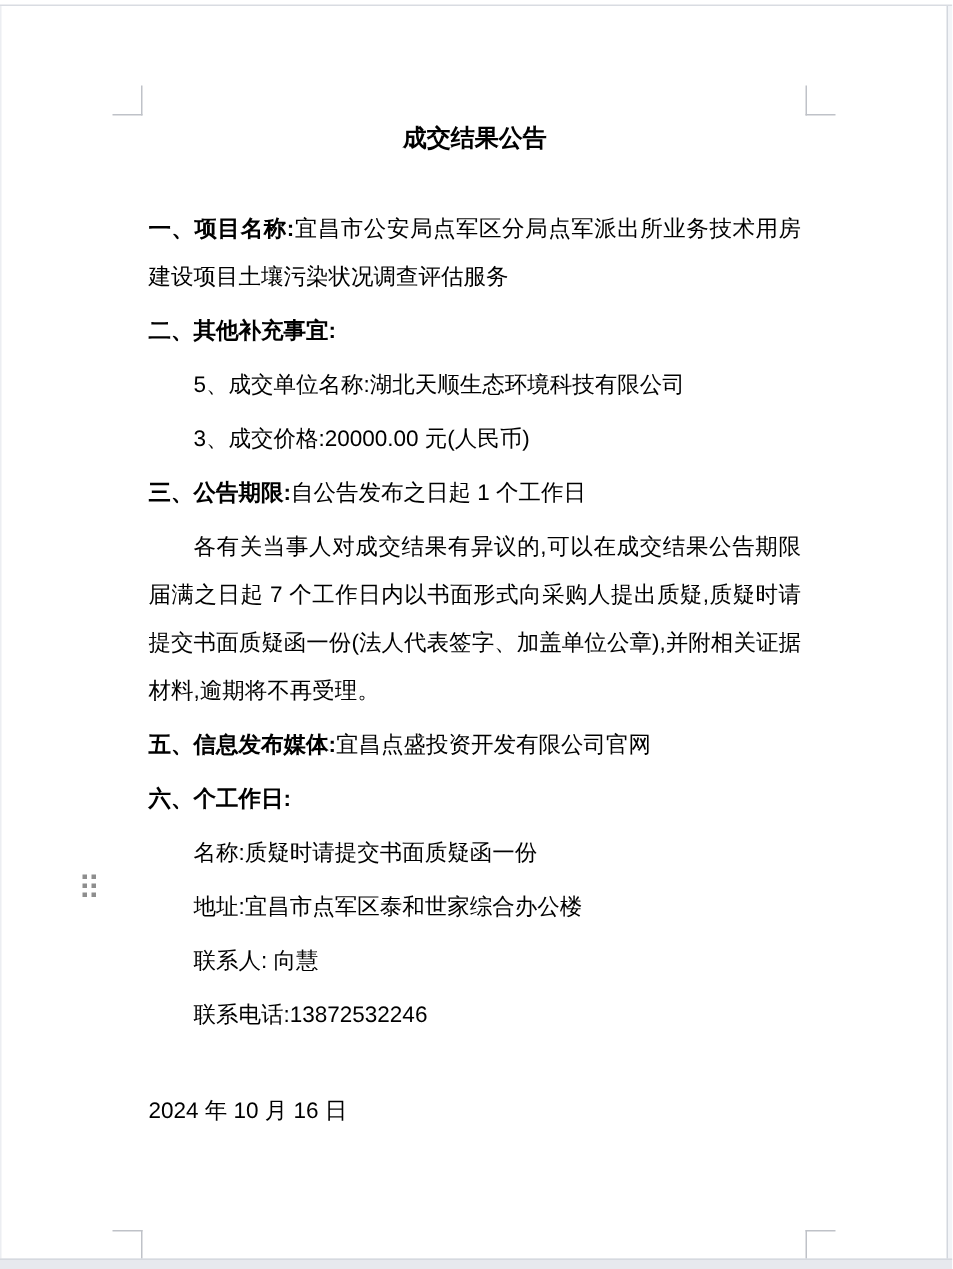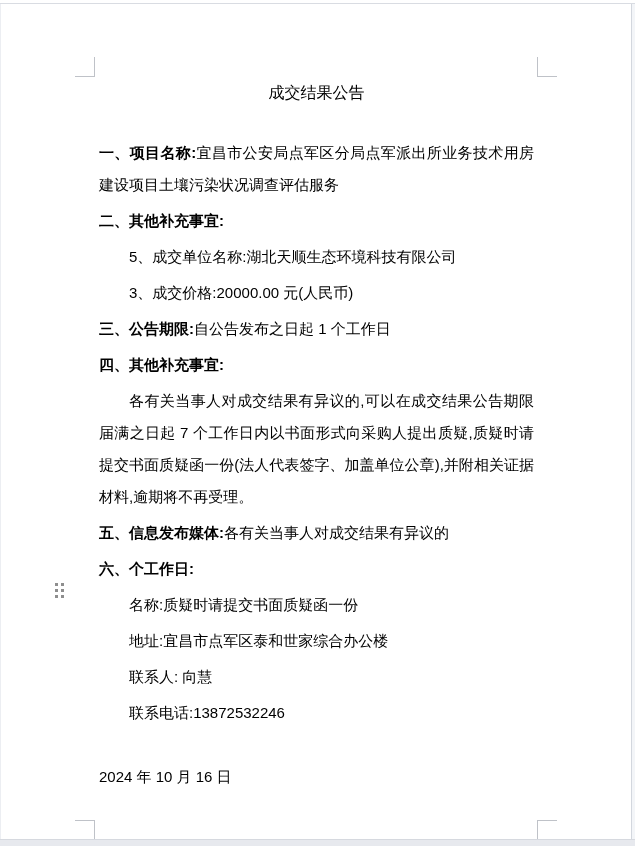--- a/index.html
+++ b/index.html
@@ -72,21 +72,21 @@
   .doc {
     position: absolute;
     left: 95px; top: 77px;
     width: 443px;
     color: #000000;
     font-size: 15px;
     line-height: 32px;
   }
   .doc h1.title {
     font-size: 16px;
-    font-weight: normal;
+    font-weight: bold;
     text-align: center;
     line-height: 32px;
     margin: 0 0 28px 0;
   }
   .doc p { margin: 4px; }
   .doc .b { font-weight: bold; }
   .doc .indent { text-indent: 30px; }
   .doc .just { text-align: justify; }
   .doc .date-line { text-align: left; margin-top: 32px; }
 </style>
@@ -120,25 +120,24 @@
 
     <p class="just"><span class="b">一、项目名称:</span><span>宜昌市公安局点军区分局点军派出所业务技术用房建设项目土壤污染状况调查评估服务</span></p>
 
     <p><span class="b">二、其他补充事宜:</span></p>
 
     <p class="indent">5、成交单位名称:湖北天顺生态环境科技有限公司</p>
     <p class="indent">3、成交价格:20000.00 元(人民币)</p>
 
     <p><span class="b">三、公告期限:</span><span>自公告发布之日起 1 个工作日</span></p>
 
-    <p><span class="b">四、其他补充事宜:</span></p>
 
     <p class="indent just">各有关当事人对成交结果有异议的,可以在成交结果公告期限届满之日起 7 个工作日内以书面形式向采购人提出质疑,质疑时请提交书面质疑函一份(法人代表签字、加盖单位公章),并附相关证据材料,逾期将不再受理。</p>
 
-    <p><span class="b">五、信息发布媒体:</span><span>各有关当事人对成交结果有异议的</span></p>
+    <p><span class="b">五、信息发布媒体:</span><span>宜昌点盛投资开发有限公司官网</span></p>
 
     <p><span class="b">六、个工作日:</span></p>
 
     <p class="indent">名称:质疑时请提交书面质疑函一份</p>
     <p class="indent">地址:宜昌市点军区泰和世家综合办公楼</p>
     <p class="indent">联系人: 向慧</p>
     <p class="indent">联系电话:13872532246</p>
 
     <p class="date-line">2024 年 10 月 16 日</p>
 

